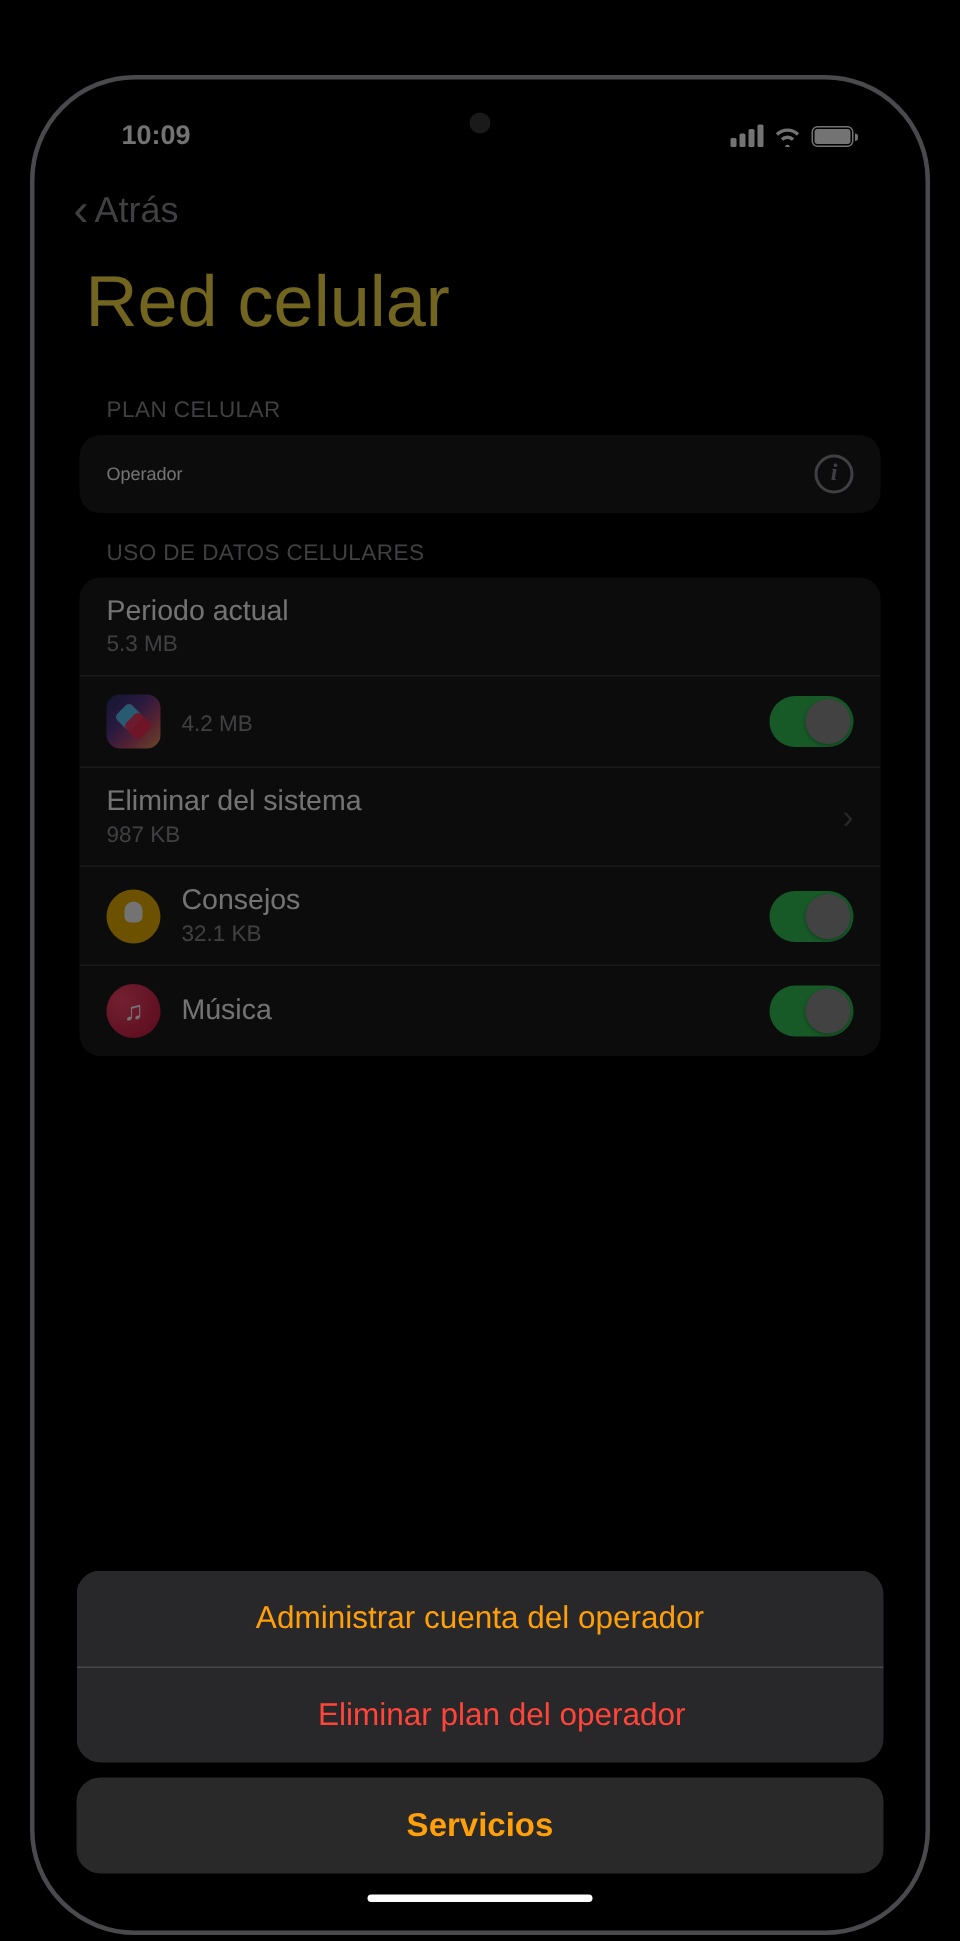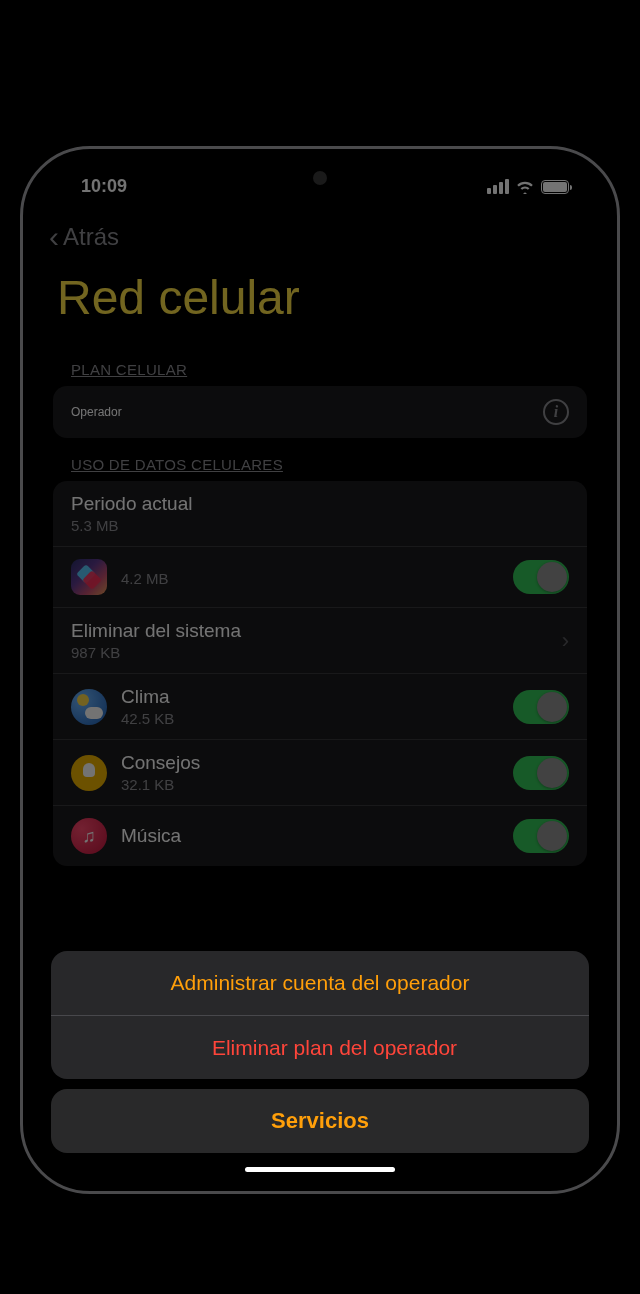--- a/index.html
+++ b/index.html
@@ -7,21 +7,21 @@
       background: #000;
       font-family: -apple-system, BlinkMacSystemFont, "SF Pro Text", "Helvetica Neue", sans-serif;
       width: 640px;
       height: 1294px;
       display: flex;
       align-items: center;
       justify-content: center;
     }
     .phone {
       width: 600px;
-      height: 1048px;
+      height: 1240px;
       background: #000;
       border-radius: 70px;
       border: 3px solid #4a4a4c;
       position: relative;
       overflow: hidden;
       box-shadow: inset 0 0 0 8px #000;
       margin-top: 46px;
     }
     .notch {
       position: absolute;
@@ -83,21 +83,20 @@
       font-size: 48px;
       font-weight: 400;
       padding: 6px 24px 18px;
     }
     .content { padding: 0 20px; }
     .section-header {
       color: #8e8e93;
       font-size: 15px;
       padding: 18px 18px 8px;
       letter-spacing: 0.3px;
-      text-decoration: underline;
     }
     .card {
       background: #1c1c1e;
       border-radius: 14px;
       overflow: hidden;
     }
     .row {
       display: flex;
       align-items: center;
       padding: 12px 18px;
@@ -268,30 +267,20 @@
         </div>
 
         <div class="row">
           <div class="row-main">
             <div class="row-title">Eliminar del sistema</div>
             <div class="row-sub">987 KB</div>
           </div>
           <span class="chevron-right">›</span>
         </div>
 
-        <div class="row">
-          <div class="app-icon weather"></div>
-          <div class="row-main">
-            <div class="row-title">Clima</div>
-            <div class="row-sub">42.5 KB</div>
-          </div>
-          <div class="toggle">
-              <div class="toggle-knob"></div>
-            </div>
-        </div>
 
         <div class="row">
           <div class="app-icon tips"></div>
           <div class="row-main">
             <div class="row-title">Consejos</div>
             <div class="row-sub">32.1 KB</div>
           </div>
           <div class="toggle">
               <div class="toggle-knob"></div>
             </div>

